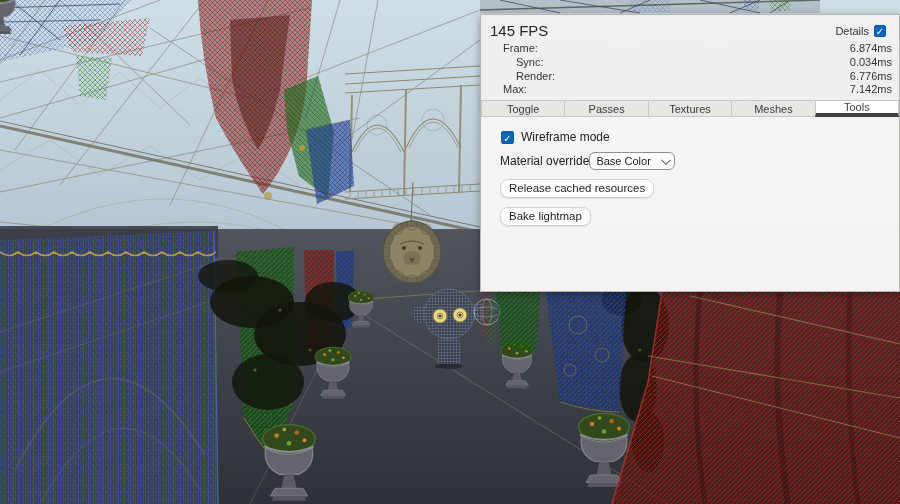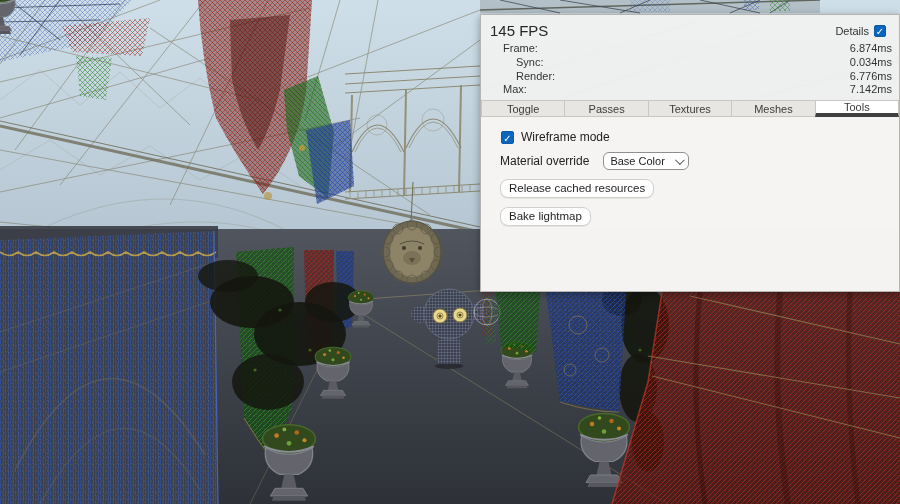--- a/index.html
+++ b/index.html
@@ -27,21 +27,21 @@
   .stat-row .lbl.ind{padding-left:13px;}
   .tabs{display:flex;height:17px;margin-top:3px;}
   .tab{flex:1;display:flex;align-items:center;justify-content:center;font-size:11px;color:#3c3c3c;
     background:#e8e6e3;border:1px solid #c9c7c3;border-right:none;box-sizing:border-box;cursor:default;}
   .tab:last-child{border-right:1px solid #c9c7c3;}
   .tab.active{background:#ffffff;border-bottom:4px solid #404040;}
   .tab-content{flex:1;background:rgba(245,244,242,0.97);border-top:none;}
   .row-check{display:flex;align-items:center;gap:7px;margin:13px 0 0 20px;font-size:12px;color:#222;}
   .cbx2{width:13px;height:13px;border-radius:2px;background:#0b64bd;color:#fff;
     font-size:10px;line-height:13px;text-align:center;border:1px solid #0a5aa8;box-sizing:border-box;}
-  .row-select{display:flex;align-items:center;gap:14px;margin:8px 0 0 19px;font-size:12px;color:#222;}
+  .row-select{display:flex;align-items:center;gap:0;margin:8px 0 0 19px;font-size:12px;color:#222;}
   .select-box{width:86px;height:18px;background:#fff;border:1px solid #8f8f8f;border-radius:6px;
     box-sizing:border-box;display:flex;align-items:center;justify-content:space-between;
     padding:0 6px;font-size:11px;color:#222;cursor:default;}
   .chev{width:6px;height:6px;border-right:1.3px solid #555;border-bottom:1.3px solid #555;
     transform:rotate(45deg) translateY(-2px);}
   .tool-btn{display:block;margin:9px 0 0 19px;background:#fefefe;border:1px solid #d2d0cd;
     border-radius:8px;font-size:11.5px;color:#1f1f1f;padding:2px 8px 3px 8px;width:max-content;
     box-shadow:0 1px 1px rgba(0,0,0,0.07);font-family:"Liberation Sans",sans-serif;cursor:default;}
 </style>
 </head>

